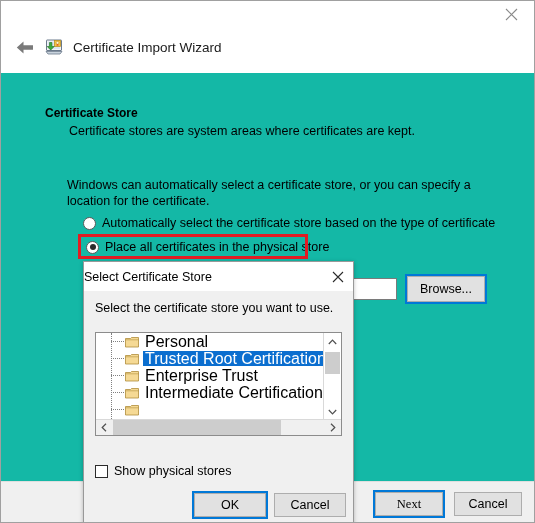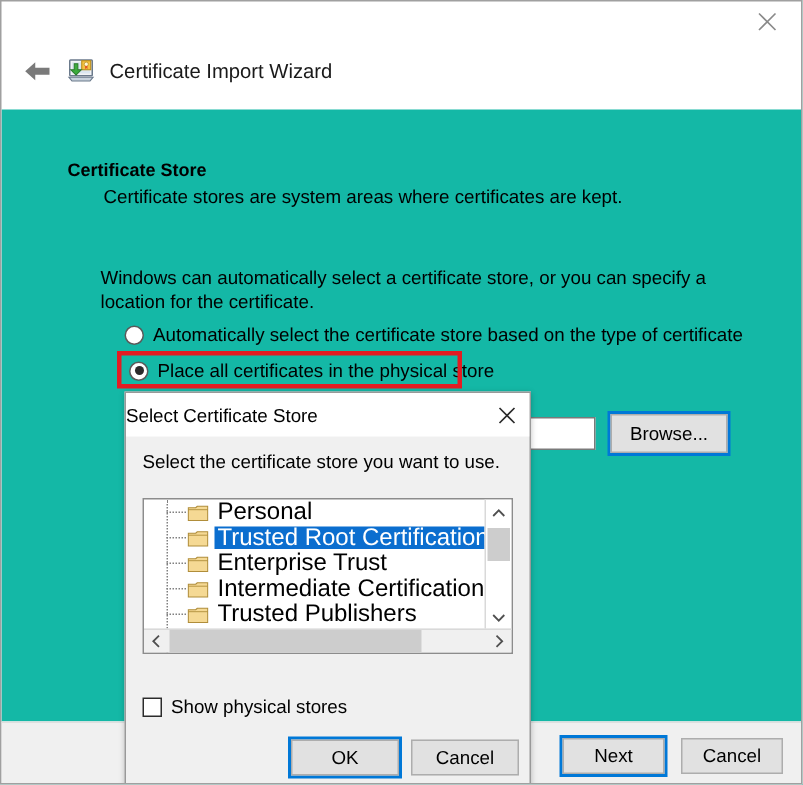--- a/index.html
+++ b/index.html
@@ -211,21 +211,21 @@
     box-sizing: border-box;
     font-family: "Liberation Sans", sans-serif;
     font-size: 12.5px;
     color: #000;
     display: flex;
     align-items: center;
     justify-content: center;
     cursor: default;
     padding: 0;
   }
-  #next-button { left: 374px; box-shadow: 0 0 0 2px #0078d7; }
+  #next-button { left: 374px; box-shadow: 0 0 0 2px #0078d7; font-family: Liberation Serif, serif; }
   #cancel-button-wizard { left: 453px; }
 
   
   #select-store-dialog {
     position: absolute;
     left: 82px;
     top: 260px;
     width: 271px;
     height: 270px;
     background: #f0f0f0;
@@ -563,21 +563,20 @@
         </div>
 
         <div class="tree-row">
           <span class="dash"></span>
           <span class="folder-icon">
             <svg width="14" height="12" viewBox="0 0 14 12" aria-hidden="true">
               <path d="M0.5 2.5 L0.5 11 L13.5 11 L13.5 1.5 L6.5 1.5 L5.5 2.5 Z" fill="#f5d994" stroke="#b08d3a" stroke-width="0.8"></path>
               <path d="M0.5 3.8 L13.5 3.8" stroke="#b08d3a" stroke-width="0.6"></path>
             </svg>
           </span>
-          <span class="tree-label">Trusted Publishers</span>
         </div>
 
         <div class="tree-row">
           <span class="dash"></span>
           <span class="folder-icon">
             <svg width="14" height="12" viewBox="0 0 14 12" aria-hidden="true">
               <path d="M0.5 2.5 L0.5 11 L13.5 11 L13.5 1.5 L6.5 1.5 L5.5 2.5 Z" fill="#f5d994" stroke="#b08d3a" stroke-width="0.8"></path>
               <path d="M0.5 3.8 L13.5 3.8" stroke="#b08d3a" stroke-width="0.6"></path>
             </svg>
           </span>

